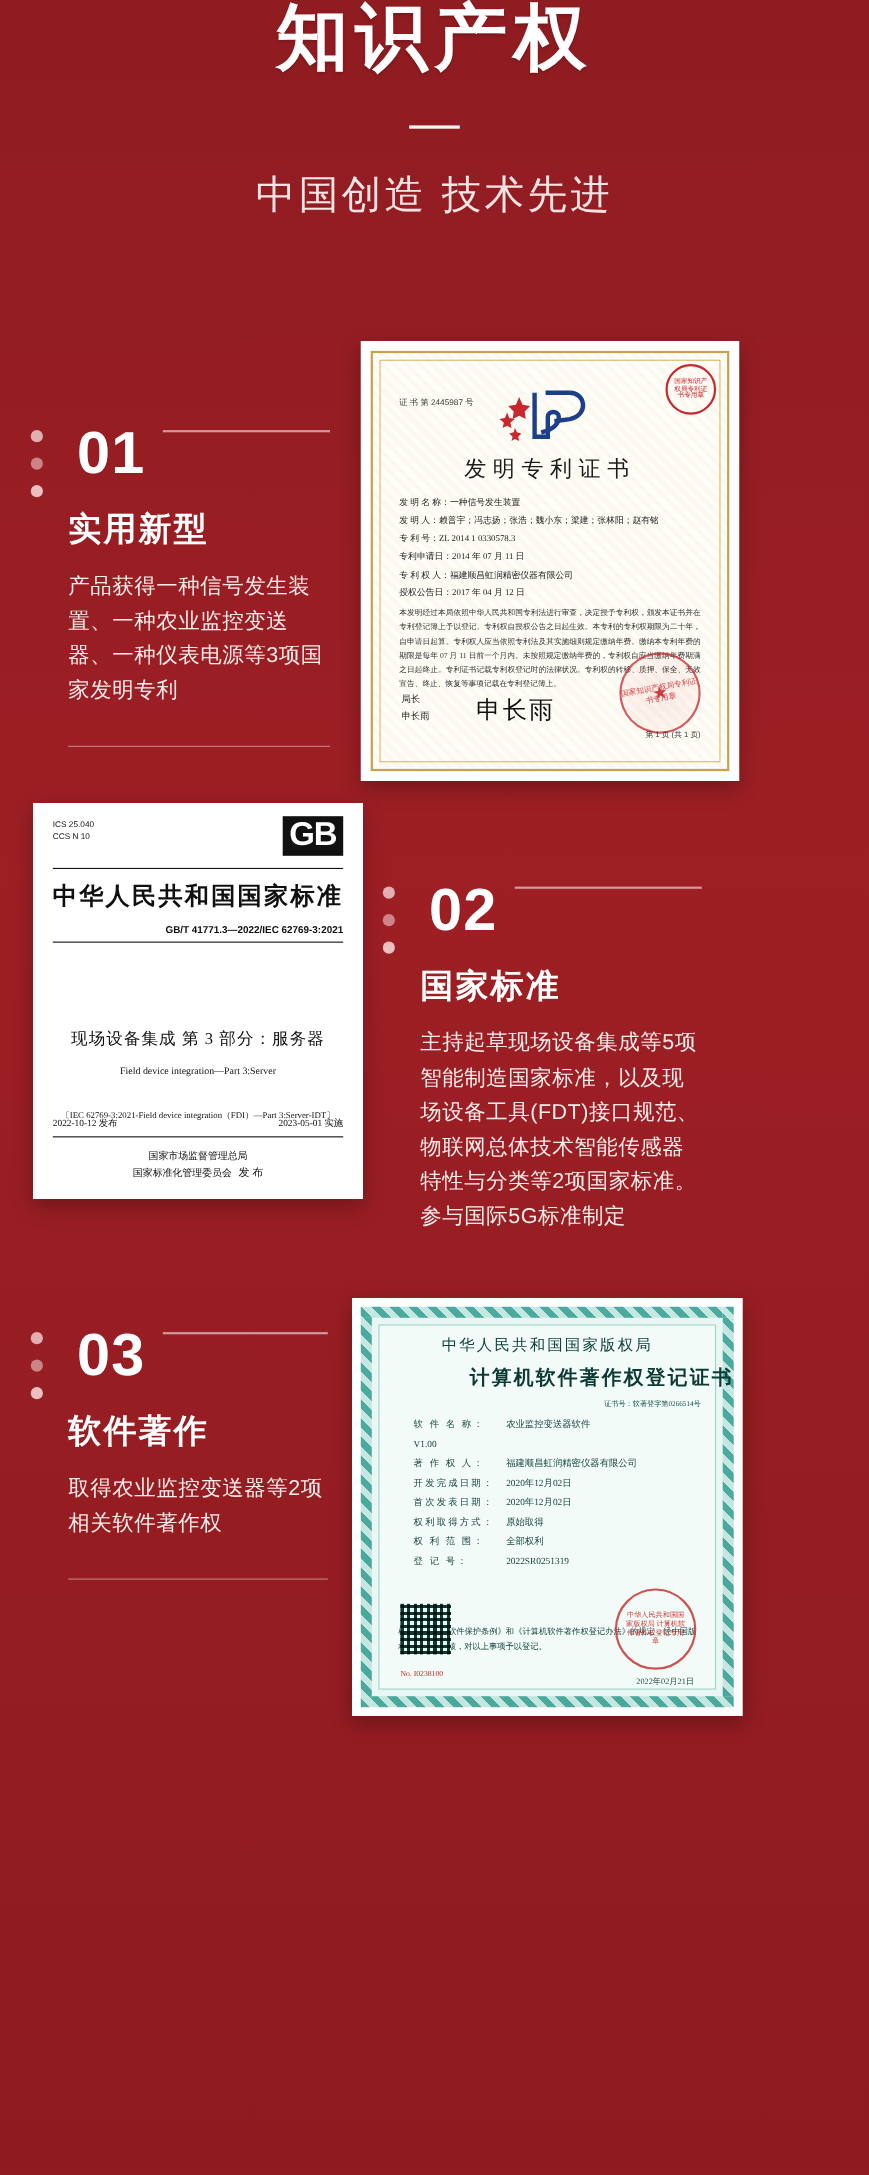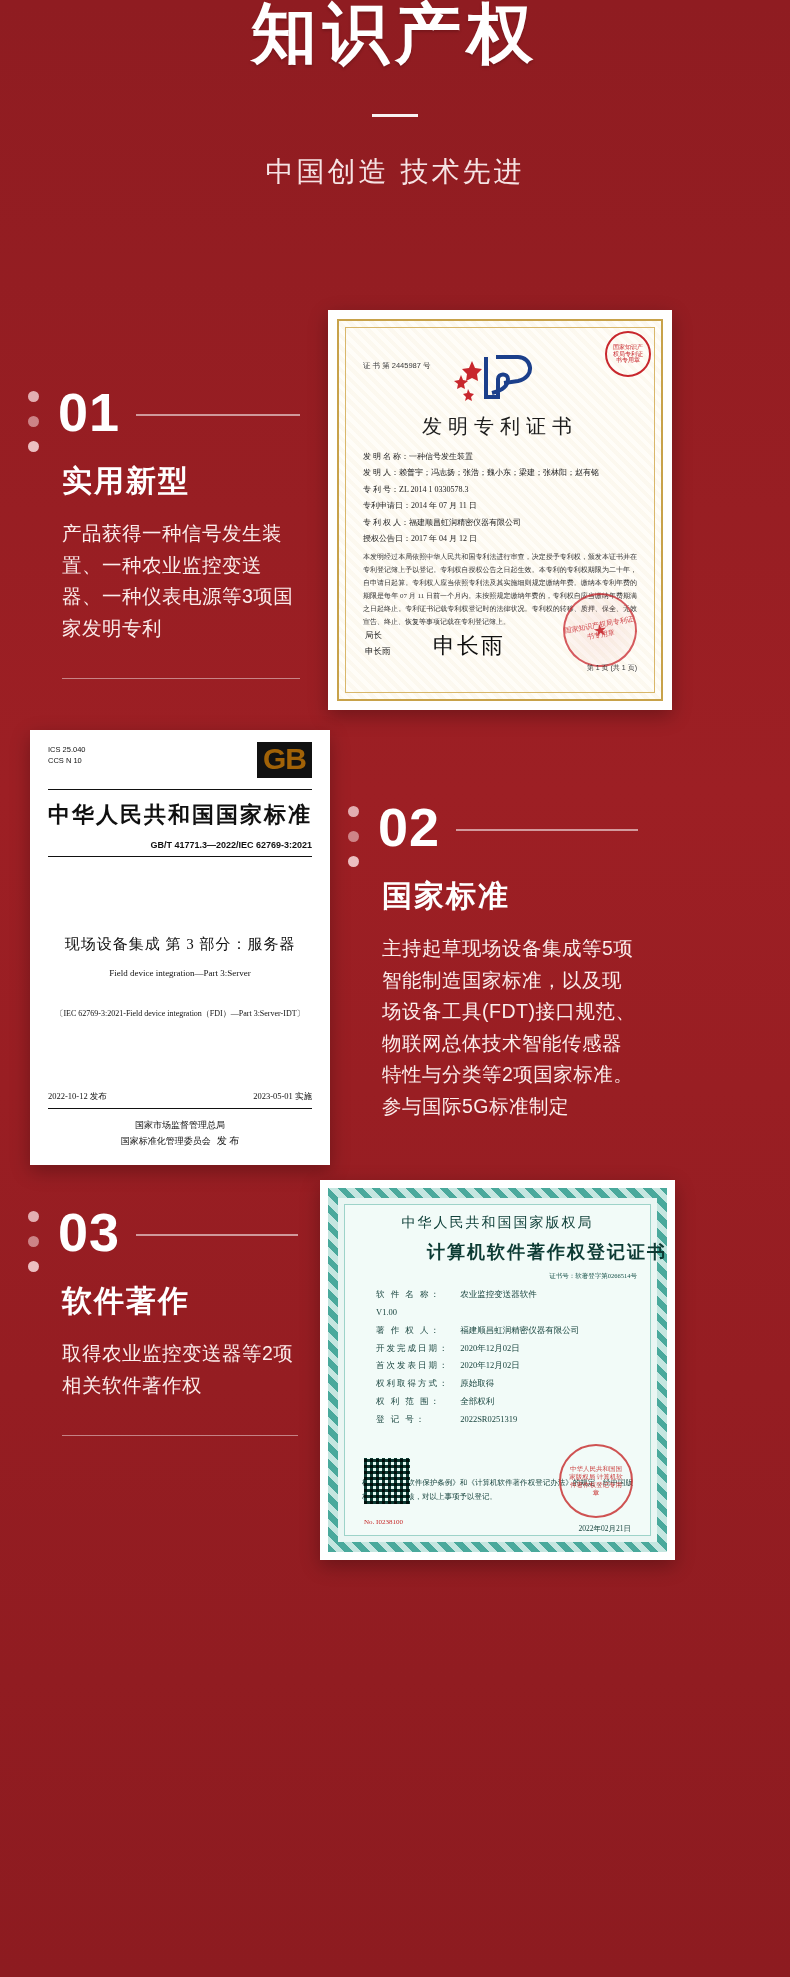--- a/index.html
+++ b/index.html
@@ -32,21 +32,21 @@
   }
   .header-rule {
     width: 46px;
     height: 3px;
     background: #ffffff;
     margin: 48px auto 0 auto;
     opacity: .95;
   }
   .header-sub {
     margin-top: 36px;
-    font-size: 28px;
+    font-size: 36px;
     letter-spacing: 3px;
     color: #f6e3e4;
   }
 
   .txtcol { position: absolute; }
   .dots {
     position: absolute;
     left: 0;
     top: 6px;
     width: 12px;
@@ -58,23 +58,23 @@
     border-radius: 50%;
     background: #f0c8ca;
     margin-bottom: 14px;
     opacity: .85;
   }
   .dots i:nth-child(2) { opacity: .6; }
   .dots i:nth-child(3) { opacity: .95; }
 
   .numrow {
     display: flex;
-    align-items: center;
+    align-items: flex-start;
     gap: 16px;
-    margin-left: 30px;
+    margin-left: 42px;
   }
   .num {
     font-size: 54px;
     font-weight: bold;
     line-height: 1;
     letter-spacing: 1px;
     color: #ffffff;
   }
   .numline {
     flex: 1;
@@ -240,21 +240,21 @@
     line-height: 1.5;
     font-family: "Liberation Sans", sans-serif;
   }
   .c2-gb {
     position: absolute;
     right: 18px; top: 12px;
     font-size: 30px;
     font-weight: bold;
     letter-spacing: -1px;
     background: #111;
-    color: #a16207;
+    color: #ffffff;
     padding: 0 6px 2px 6px;
     font-family: "Liberation Sans", sans-serif;
   }
   .c2-natline { margin-top: 22px; border-top: 1.5px solid #111; }
   .c2-title {
     margin-top: 10px;
     text-align: center;
     font-size: 22px;
     letter-spacing: 2px;
     font-weight: bold;
@@ -453,21 +453,21 @@
 
       <div class="c1-redseal">
         <span>国家知识产权局专利证书专用章</span>
         <span class="c1-star">★</span>
       </div>
 
       <div class="c1-page">第 1 页 (共 1 页)</div>
     </div>
   </div>
 
-  <div class="card" style="left:30px; top:730px; width:300px; height:435px;">
+  <div class="card" style="left:30px; top:730px; width:300px; height:360px;">
     <div class="cert2">
       <div class="c2-ics" style="white-space:pre-line">ICS 25.040
 CCS N 10</div>
       <div class="c2-gb">GB</div>
       <div class="c2-natline"></div>
       <div class="c2-title">中华人民共和国国家标准</div>
       <div class="c2-code">GB/T 41771.3—2022/IEC 62769-3:2021</div>
       <div class="c2-rule2"></div>
       <div class="c2-main">现场设备集成   第 3 部分：服务器</div>
       <div class="c2-en">Field device integration—Part 3:Server</div>

